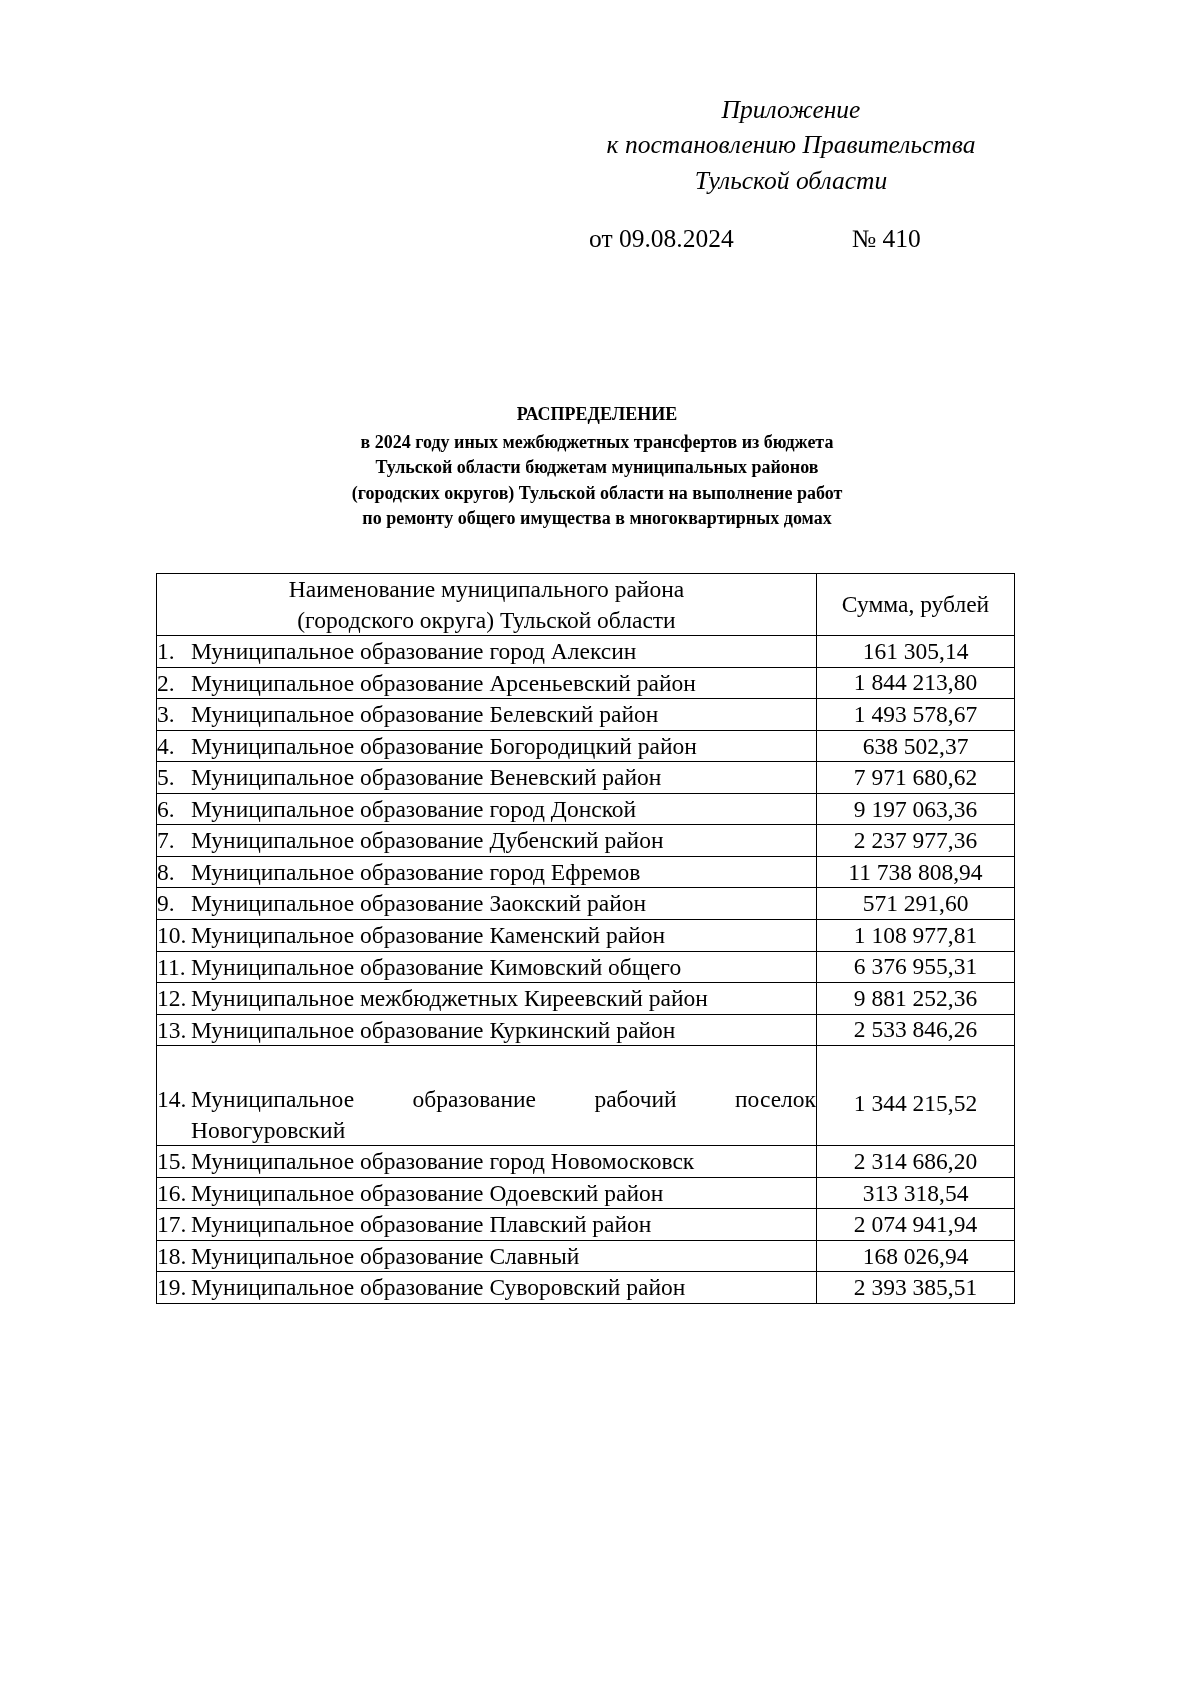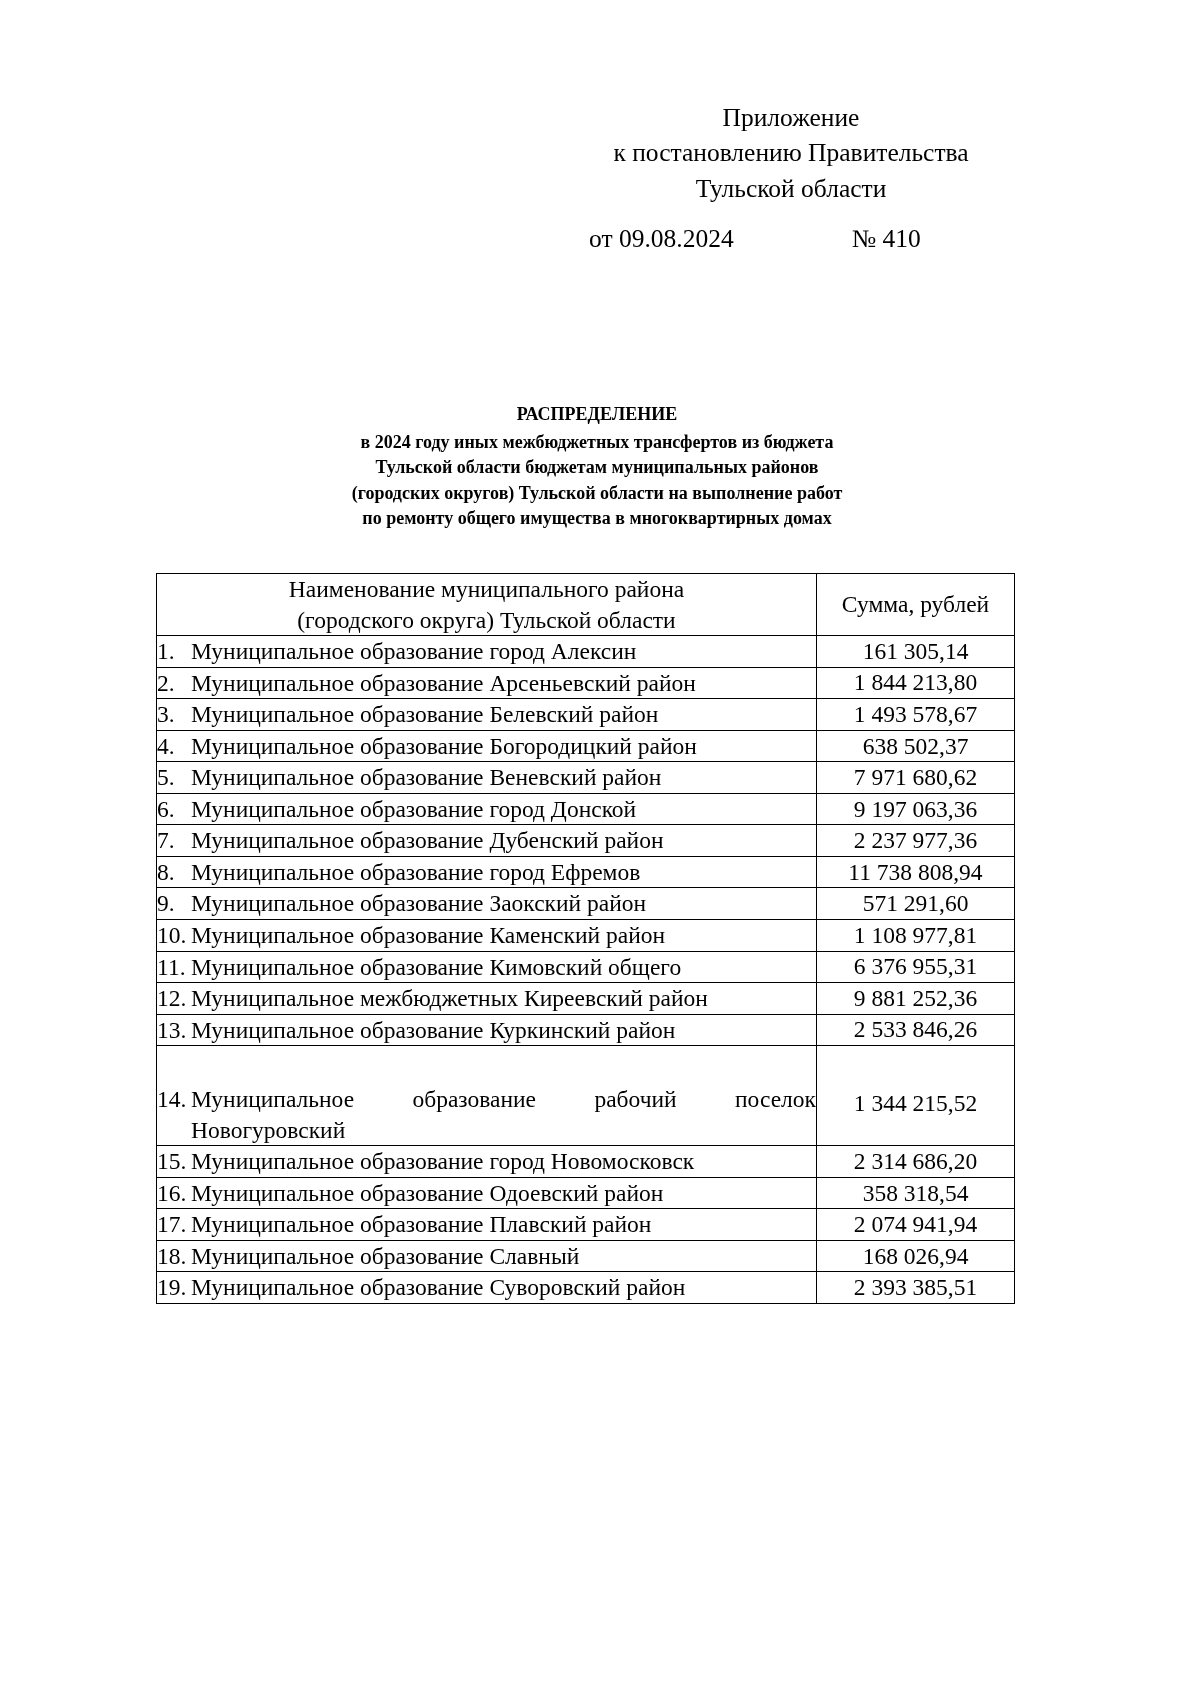--- a/index.html
+++ b/index.html
@@ -16,25 +16,26 @@
     width: 1200px;
     height: 1697px;
     background: #ffffff;
     overflow: hidden;
   }
 
   
   .header-block {
     position: absolute;
     left: 576px;
-    top: 100px;
+    top: 92px;
     width: 430px;
     text-align: center;
     font-size: 25.5px;
     line-height: 1.39;
+    font-style: italic;
   }
   .header-line { white-space: nowrap; }
 
   .decree-row {
     position: absolute;
     left: 576px;
     top: 224px;
     width: 430px;
     font-size: 25.5px;
     display: flex;
@@ -310,21 +311,21 @@
           </td>
           <td class="cell-sum">2 314 686,20</td>
         </tr>
         <tr>
           <td class="cell-name">
             <div class="name-inner">
               <span class="row-num">16.</span>
               <span class="row-text">Муниципальное образование Одоевский район</span>
             </div>
           </td>
-          <td class="cell-sum">358 318,54</td>
+          <td class="cell-sum">313 318,54</td>
         </tr>
         <tr>
           <td class="cell-name">
             <div class="name-inner">
               <span class="row-num">17.</span>
               <span class="row-text">Муниципальное образование Плавский район</span>
             </div>
           </td>
           <td class="cell-sum">2 074 941,94</td>
         </tr>

